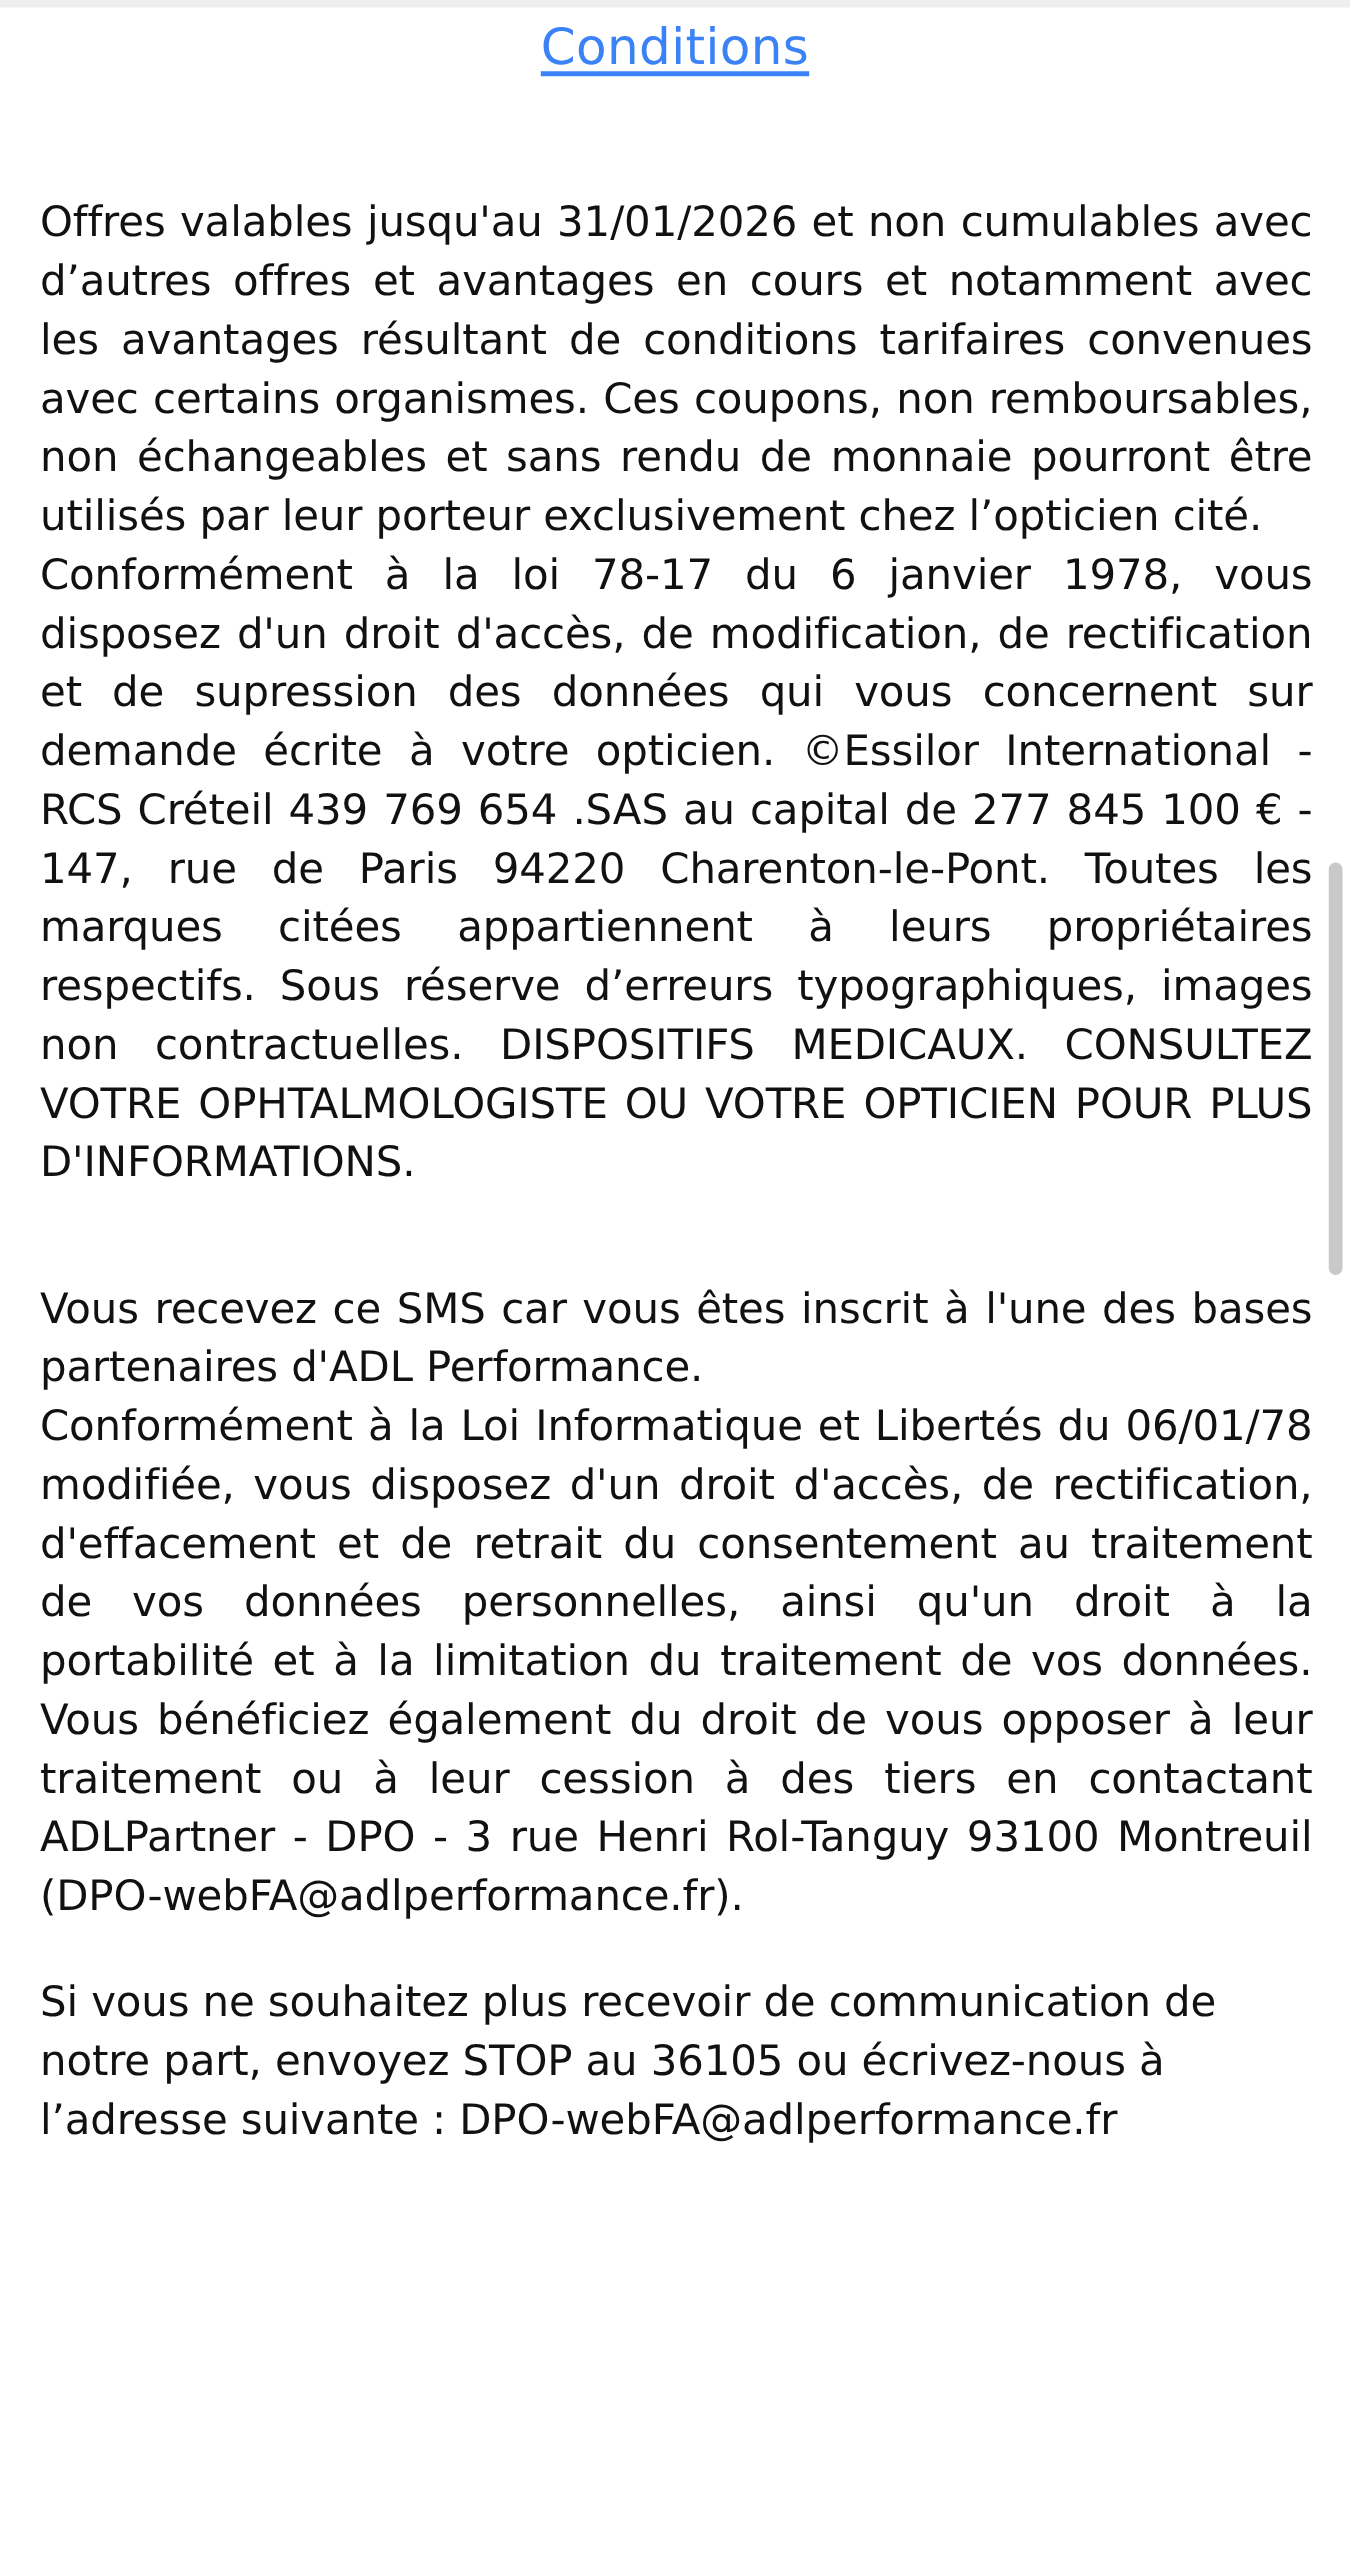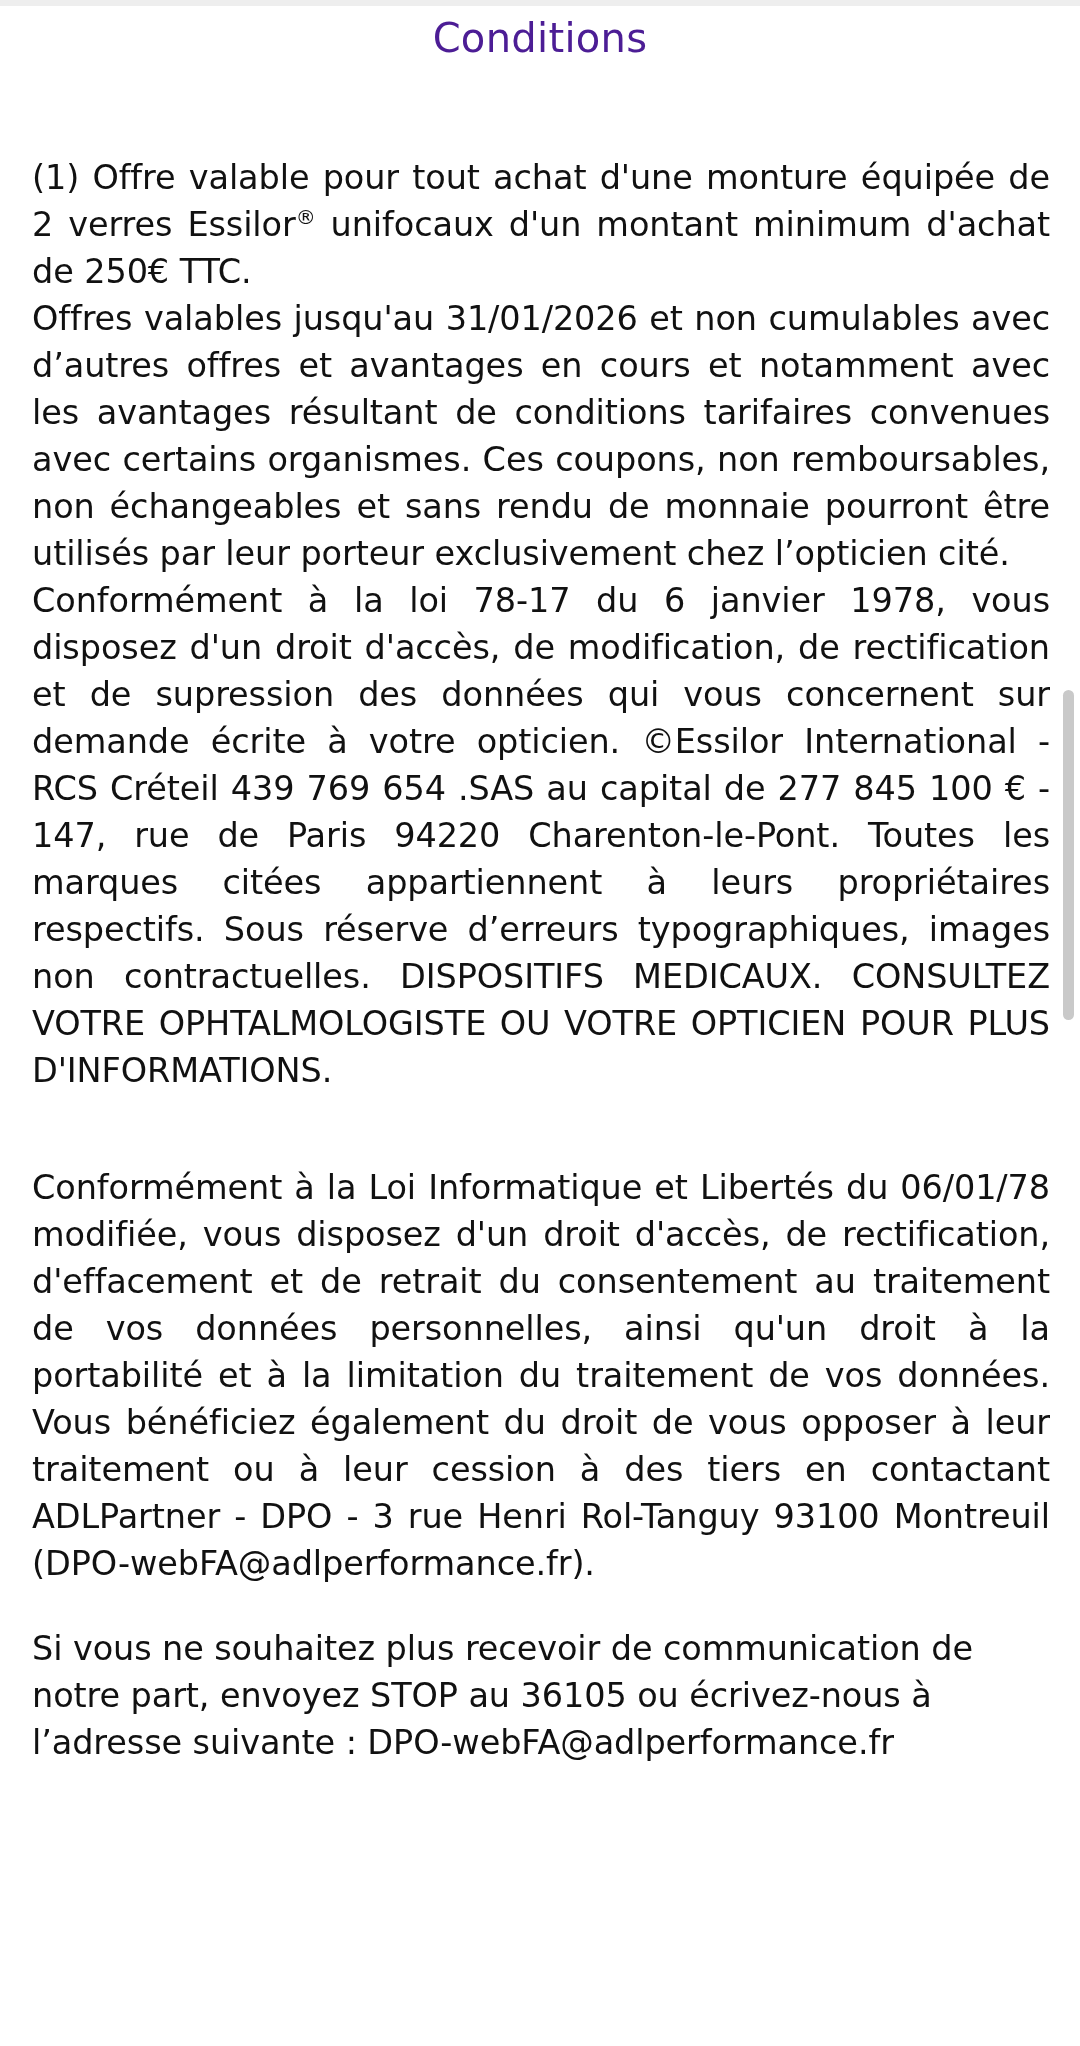--- a/index.html
+++ b/index.html
@@ -29,22 +29,23 @@
     background: #eeeeee;
   }
   .title-wrap {
     text-align: center;
     padding-top: 8px;
   }
   .title {
     display: inline-block;
     font-size: 40px;
     line-height: 48px;
+    text-decoration: underline;
     text-underline-offset: 6px;
-    color: #4c1d95;
+    color: #3b82f6;
     letter-spacing: 0.3px;
   }
   .content {
     padding: 0 30px 0 32px;
     box-sizing: border-box;
   }
   .block {
     text-align: justify;
     text-justify: inter-word;
     font-size: 33.5px;
@@ -89,28 +90,28 @@
 
   <div class="topbar"></div>
 
   <div class="title-wrap">
     <span class="title">Conditions</span>
   </div>
 
   <div class="content">
 
     <div class="block gap-top">
-      <p class="para">(1) Offre valable pour tout achat d'une monture équipée de 2 verres Essilor<sup>®</sup> unifocaux d'un montant minimum d'achat de 250€ TTC.</p>
       <p class="para">Offres valables jusqu'au 31/01/2026 et non cumulables avec d’autres offres et avantages en cours et notamment avec les avantages résultant de conditions tarifaires convenues avec certains organismes. Ces coupons, non remboursables, non échangeables et sans rendu de monnaie pourront être utilisés par leur porteur exclusivement chez l’opticien cité.</p>
       <p class="para">Conformément à la loi 78-17 du 6 janvier 1978, vous disposez d'un droit d'accès, de modification, de rectification et de supression des données qui vous concernent sur demande écrite à votre opticien. ©Essilor International - RCS Créteil 439 769 654 .SAS au capital de 277 845 100 € - 147, rue de Paris 94220 Charenton-le-Pont. Toutes les marques citées appartiennent à leurs propriétaires respectifs. Sous réserve d’erreurs typographiques, images non contractuelles. DISPOSITIFS MEDICAUX. CONSULTEZ VOTRE OPHTALMOLOGISTE OU VOTRE OPTICIEN POUR PLUS D'INFORMATIONS.</p>
     </div>
 
     <div class="section-gap"></div>
 
     <div class="block">
+      <p class="para">Vous recevez ce SMS car vous êtes inscrit à l'une des bases partenaires d'ADL Performance.</p>
       <p class="para">Conformément à la Loi Informatique et Libertés du 06/01/78 modifiée, vous disposez d'un droit d'accès, de rectification, d'effacement et de retrait du consentement au traitement de vos données personnelles, ainsi qu'un droit à la portabilité et à la limitation du traitement de vos données. Vous bénéficiez également du droit de vous opposer à leur traitement ou à leur cession à des tiers en contactant ADLPartner - DPO - 3 rue Henri Rol-Tanguy 93100 Montreuil (DPO-webFA@adlperformance.fr).</p>
       <p class="para last-left">Si vous ne souhaitez plus recevoir de communication de notre part, envoyez STOP au 36105 ou écrivez-nous à l’adresse suivante : DPO-webFA@adlperformance.fr</p>
     </div>
 
   </div>
 
   <div class="scrollbar"></div>
 
 </div>
 

